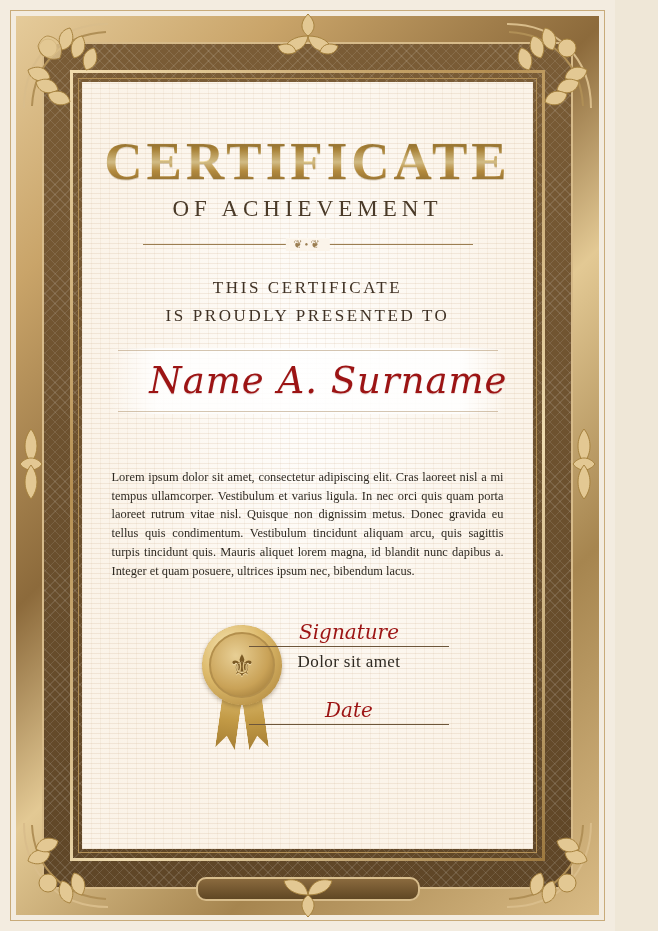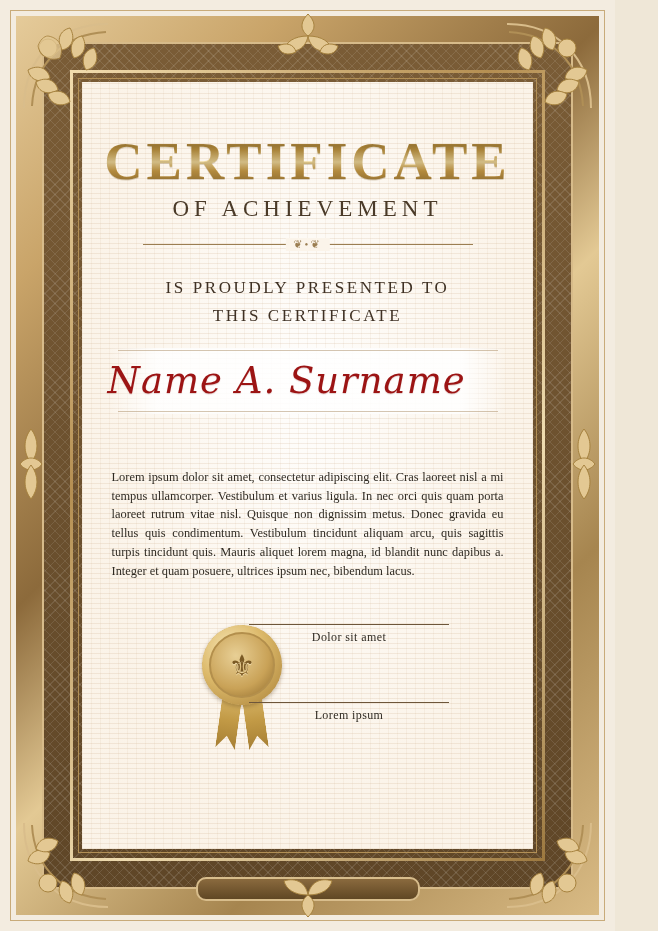--- a/index.html
+++ b/index.html
@@ -170,21 +170,21 @@
   }
 
   .name-band {
     margin: 18px auto 0 auto;
     width: 400px;
     height: 66px;
     position: relative;
     background: linear-gradient(90deg, rgba(255,255,255,0) 0%, rgba(255,255,255,0.85) 12%, rgba(255,255,255,0.9) 88%, rgba(255,255,255,0) 100%);
     display: flex;
     align-items: center;
-    justify-content: flex-start;
+    justify-content: flex-end;
   }
   .name-band .band-line {
     position: absolute;
     left: 10px; right: 10px;
     height: 1px;
     background: rgba(170,140,100,0.5);
   }
   .name-band .band-line.top { top: 2px; }
   .name-band .band-line.bottom { bottom: 2px; }
 
@@ -287,21 +287,21 @@
     color: #9c1414;
     line-height: 1.1;
   }
   .sign-rule {
     margin: 3px auto 5px auto;
     width: 100%;
     height: 1px;
     background: #6d563a;
   }
   .sign-sub {
-    font-size: 12px;
+    font-size: 17px;
     color: #2f2a22;
     letter-spacing: 0.4px;
   }
 
   
   .plaque {
     position: absolute;
     left: 50%;
     transform: translateX(-50%);
     bottom: 30px;
@@ -330,22 +330,22 @@
       <div class="title">CERTIFICATE</div>
 
       <div class="subtitle">OF ACHIEVEMENT</div>
 
       <div class="divider">
         <div class="rule"></div>
         <div class="diamond">❦•❦</div>
       </div>
 
       <div class="presented">
+        <div>THIS CERTIFICATE</div>
         <div>IS PROUDLY PRESENTED TO</div>
-        <div>THIS CERTIFICATE</div>
       </div>
 
       <div class="name-band">
         <div class="band-line top"></div>
         <div class="band-line bottom"></div>
         <div class="name">Name A. Surname</div>
       </div>
 
       <div class="body-text">Lorem ipsum dolor sit amet, consectetur adipiscing elit. Cras laoreet nisl a mi tempus ullamcorper. Vestibulum et varius ligula. In nec orci quis quam porta laoreet rutrum vitae nisl. Quisque non dignissim metus. Donec gravida eu tellus quis condimentum. Vestibulum tincidunt aliquam arcu, quis sagittis turpis tincidunt quis. Mauris aliquet lorem magna, id blandit nunc dapibus a. Integer et quam posuere, ultrices ipsum nec, bibendum lacus.</div>
 
@@ -354,27 +354,28 @@
         <div class="seal">
           <div class="ribbon-l"></div>
           <div class="ribbon-r"></div>
           <div class="notches"></div>
           <div class="medal">
             <div class="glyph">⚜</div>
           </div>
         </div>
 
         <div class="sign-block signature">
+          <div class="script-label">Signature</div>
           <div class="sign-rule"></div>
           <div class="sign-sub">Dolor sit amet</div>
         </div>
 
         <div class="sign-block date">
+          <div class="script-label">Date</div>
           <div class="sign-rule"></div>
-          <div class="sign-sub">Lorem ipsum</div>
         </div>
 
       </div>
     </div>
   </div>
 
   <div class="plaque"></div>
 
   <div class="corner tl">
     <svg width="96" height="96" viewBox="0 0 96 96" aria-hidden="true">

